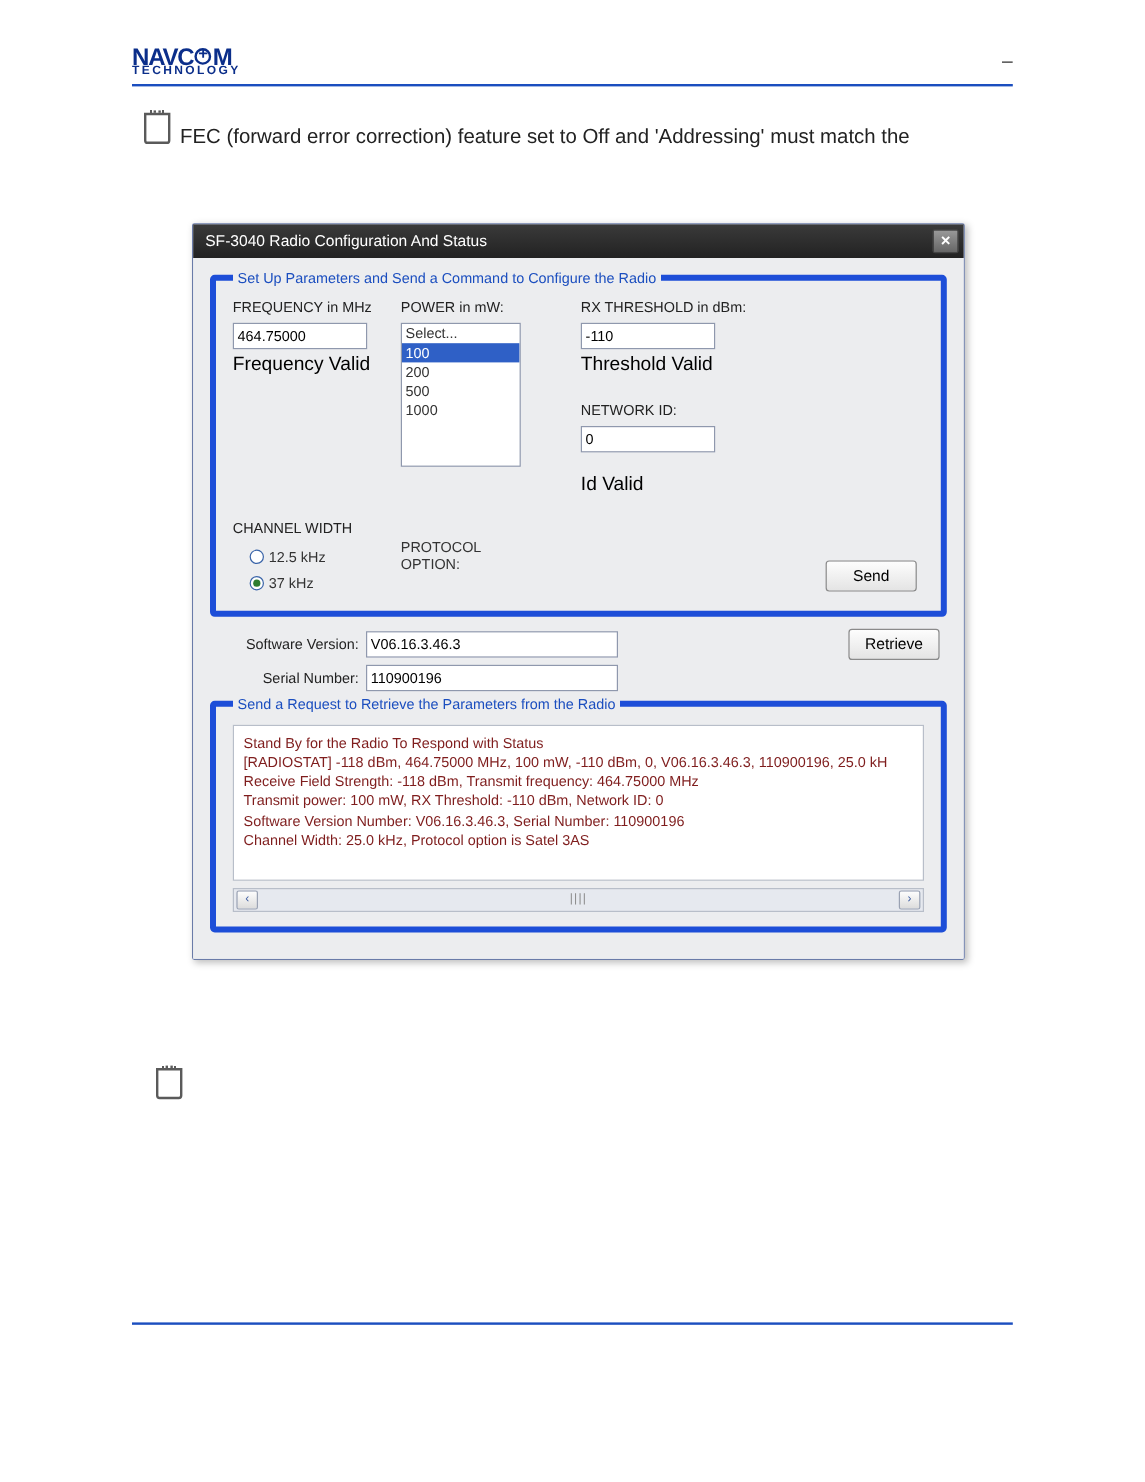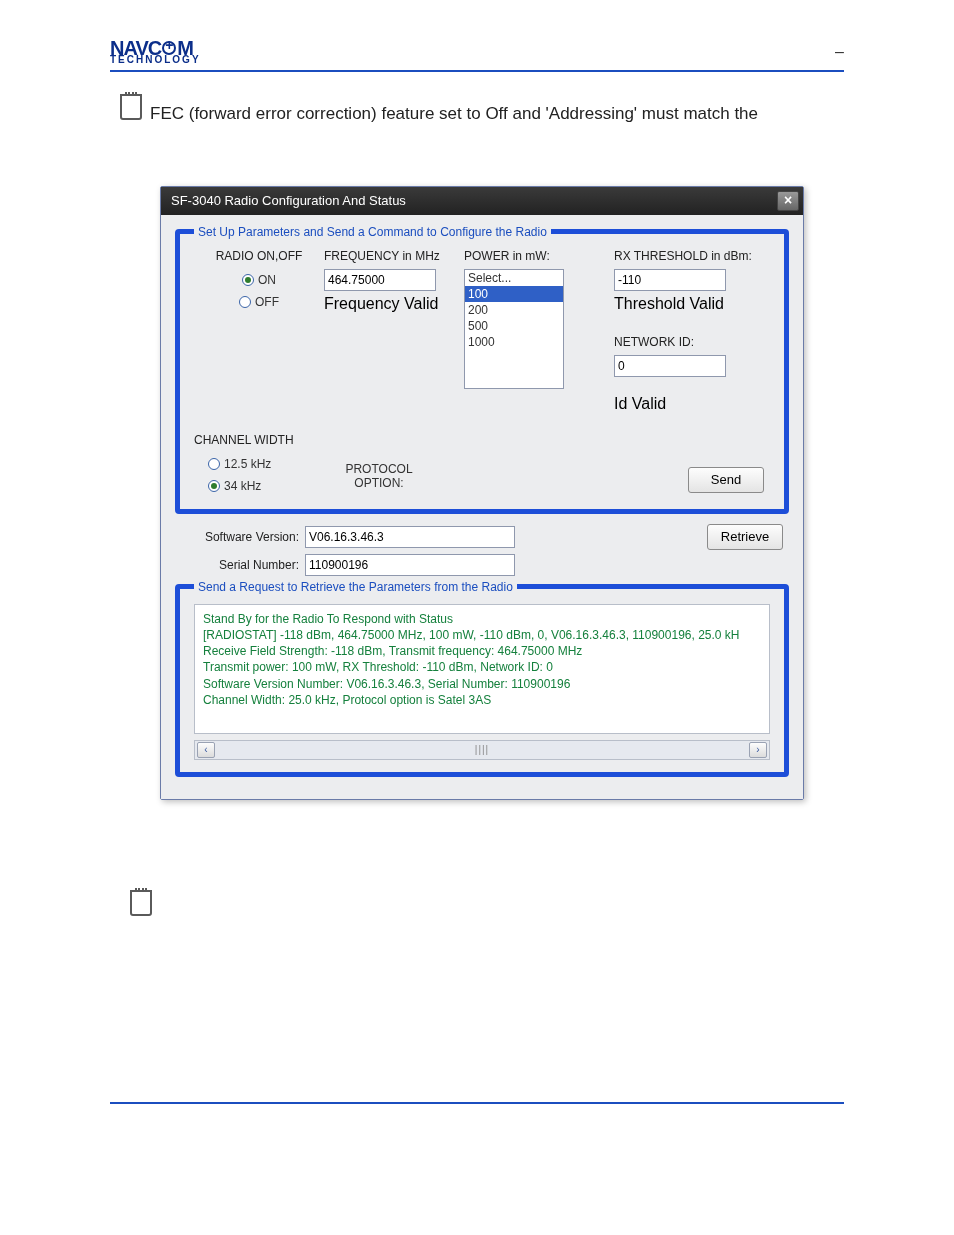--- a/index.html
+++ b/index.html
@@ -77,34 +77,34 @@
   .listbox .opt { padding:1px 3px; cursor:default;}
   .listbox .opt.sel { background:#2f60c6; color:#fff;}
   .radio-item { display:flex; align-items:center; gap:4px; margin:4px 0; font-size:12px; cursor:default;}
   .radio-dot {
     width:12px; height:12px; border:1px solid #3a64a8; border-radius:50%; display:inline-flex;
     align-items:center; justify-content:center; background:#fff;
   }
   .radio-dot.on::after { content:""; width:6px; height:6px; background:#2f7d2f; border-radius:50%; display:block;}
   .lower { margin-top:20px; display:flex; }
   .chw-col { width:140px; }
-  .proto-label { width:90px; text-align:center; font-size:12px; align-self:flex-start; margin-top:29px; margin-right:8px;}
+  .proto-label { width:90px; text-align:left; font-size:12px; align-self:flex-start; margin-top:16px; margin-right:8px;}
   .proto-col { width:190px; }
   .btn {
     background:linear-gradient(#fdfdfd,#e4e4e4); border:1px solid #8a8a8a; border-radius:3px;
     min-width:76px; height:26px; font-size:13px; cursor:default; padding:0 10px;
   }
   .send-wrap { flex:1; display:flex; align-items:flex-end; justify-content:flex-end; padding-bottom:4px; padding-right:6px;}
   .info-row { display:flex; align-items:center; margin:4px 0; }
   .info-label { width:130px; text-align:right; font-size:12px; padding-right:6px; color:#222;}
   input.info { width:210px; }
   .retrieve-wrap { margin-left:auto; padding-right:6px;}
   .logarea {
     background:#fff; border:1px solid #b8bec9; height:130px; padding:6px 8px; font-size:12px;
-    color:#15803d; overflow:hidden; line-height:1.35;
+    color:#7f1d1d; overflow:hidden; line-height:1.35;
   }
   .scrollbar {
     margin-top:6px; height:20px; background:#e6e9ef; border:1px solid #b8bec9;
     display:flex; align-items:center; justify-content:space-between; padding:0 2px;
   }
   .scroll-btn {
     width:18px; height:16px; background:linear-gradient(#fdfdfd,#dcdcdc); border:1px solid #9aa2b3;
     border-radius:2px; display:flex; align-items:center; justify-content:center; font-size:10px; color:#3a5aa0;
   }
   .scroll-track { flex:1; display:flex; justify-content:center; color:#888; font-size:10px; letter-spacing:1px;}
@@ -132,31 +132,20 @@
       <div class="titlebar">
         <span>SF-3040 Radio Configuration And Status</span>
         <div class="closebox">×</div>
       </div>
       <div class="client">
 
         <fieldset class="group">
           <legend>Set Up Parameters and Send a Command to Configure the Radio</legend>
 
           <div class="row">
-            <div class="col radio-col">
-              <div class="hdr">RADIO ON,OFF</div>
-              <div class="radio-item">
-                <span class="radio-dot on"></span>
-                <span>ON</span>
-              </div>
-              <div class="radio-item">
-                <span class="radio-dot"></span>
-                <span>OFF</span>
-              </div>
-            </div>
 
             <div class="col freq-col">
               <div class="hdr">FREQUENCY in MHz</div>
               <input class="text" value="464.75000" style="">
               <div class="status-small">Frequency Valid</div>
             </div>
 
             <div class="col power-col">
               <div class="hdr">POWER in mW:</div>
               <div class="listbox">
@@ -181,21 +170,21 @@
 
           <div class="lower">
             <div class="col chw-col">
               <div class="hdr">CHANNEL WIDTH</div>
               <div class="radio-item" style="margin-left:14px">
                 <span class="radio-dot"></span>
                 <span>12.5 kHz</span>
               </div>
               <div class="radio-item" style="margin-left:14px">
                 <span class="radio-dot on"></span>
-                <span>34 kHz</span>
+                <span>37 kHz</span>
               </div>
             </div>
 
             <div class="proto-label">PROTOCOL OPTION:</div>
 
 
             <div class="send-wrap">
               <button class="btn">Send</button>
             </div>
           </div>

